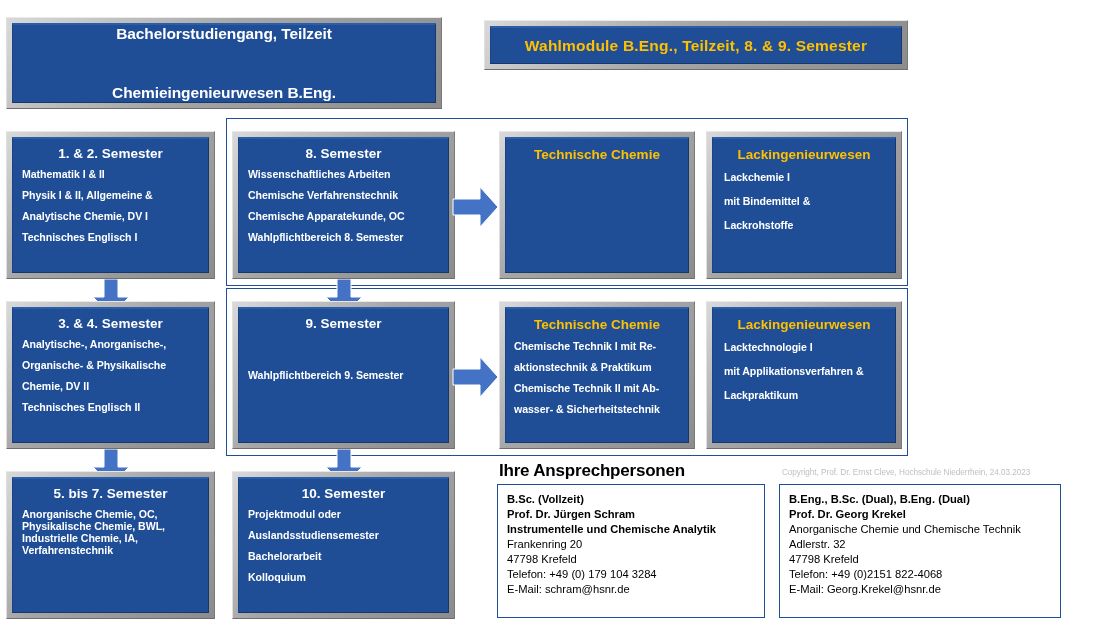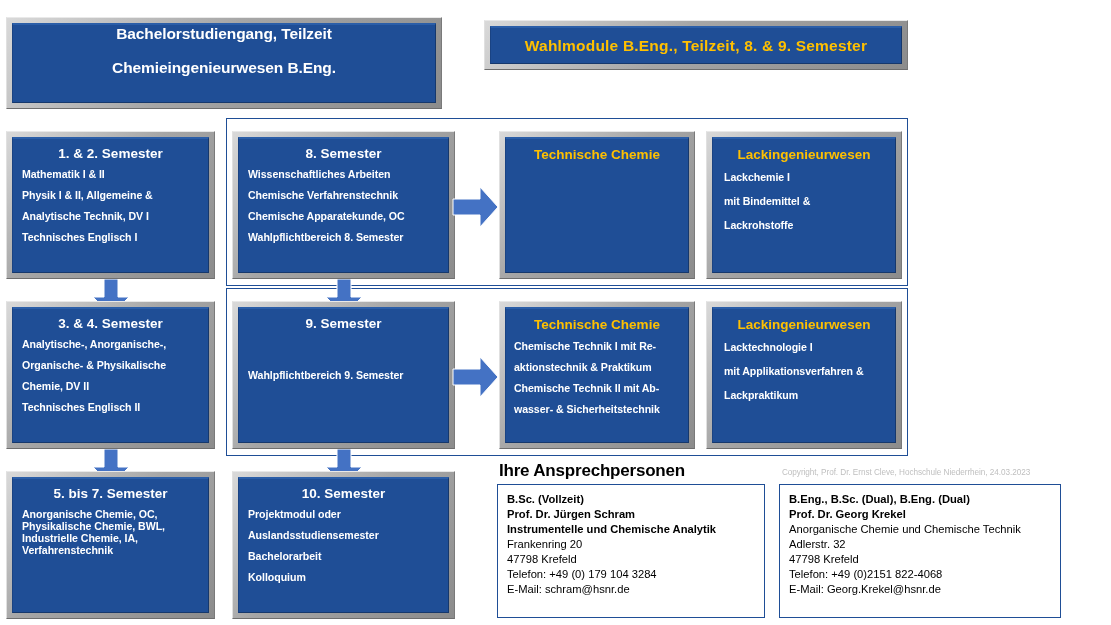--- a/index.html
+++ b/index.html
@@ -112,42 +112,42 @@
     line-height: 1.34;
     white-space: nowrap;
   }
 </style>
 </head>
 <body>
 
 <div class="canvas">
 
   <div class="bevel" style="left:6px; top:17px; width:436px; height:92px;">
-    <div class="inner" style="display:flex;flex-direction:column;justify-content:flex-start;gap:16px;">
+    <div class="inner" style="display:flex;flex-direction:column;justify-content:space-between;gap:2px;">
       <div class="hdr-line">Bachelorstudiengang, Teilzeit</div>
       <div class="hdr-line">Chemieingenieurwesen B.Eng.</div>
     </div>
   </div>
 
   <div class="bevel" style="left:484px; top:20px; width:424px; height:50px;">
     <div class="inner" style="display:flex;align-items:center;justify-content:center;">
       <div class="gold-line">Wahlmodule B.Eng.,  Teilzeit, 8. &amp; 9. Semester</div>
     </div>
   </div>
 
   <div class="group-rect" style="left:226px; top:118px; width:682px; height:168px;"></div>
   <div class="group-rect" style="left:226px; top:288px; width:682px; height:168px;"></div>
 
   <div class="bevel" style="left:6px; top:131px; width:209px; height:148px;">
     <div class="inner" style="padding:7px 9px 0 9px;">
       <div class="box-title">1. &amp; 2. Semester</div>
       <div style="margin-top:7px;display:flex;flex-direction:column;gap:9px;">
         <div class="box-item">Mathematik I &amp; II</div>
         <div class="box-item">Physik I &amp; II, Allgemeine &amp;</div>
-        <div class="box-item">Analytische Technik, DV I</div>
+        <div class="box-item">Analytische Chemie, DV I</div>
         <div class="box-item">Technisches Englisch I</div>
       </div>
     </div>
   </div>
 
   <div class="arrow-wrap" style="left:92px; top:279px;">
     <svg class="arrow-svg" width="38" height="37" viewBox="0 0 38 37">
       <polygon points="12,0 26,0 26,18 37,18 19,36 1,18 12,18" fill="#4472C4" stroke="#ffffff" stroke-width="1"></polygon>
     </svg>
   </div>

